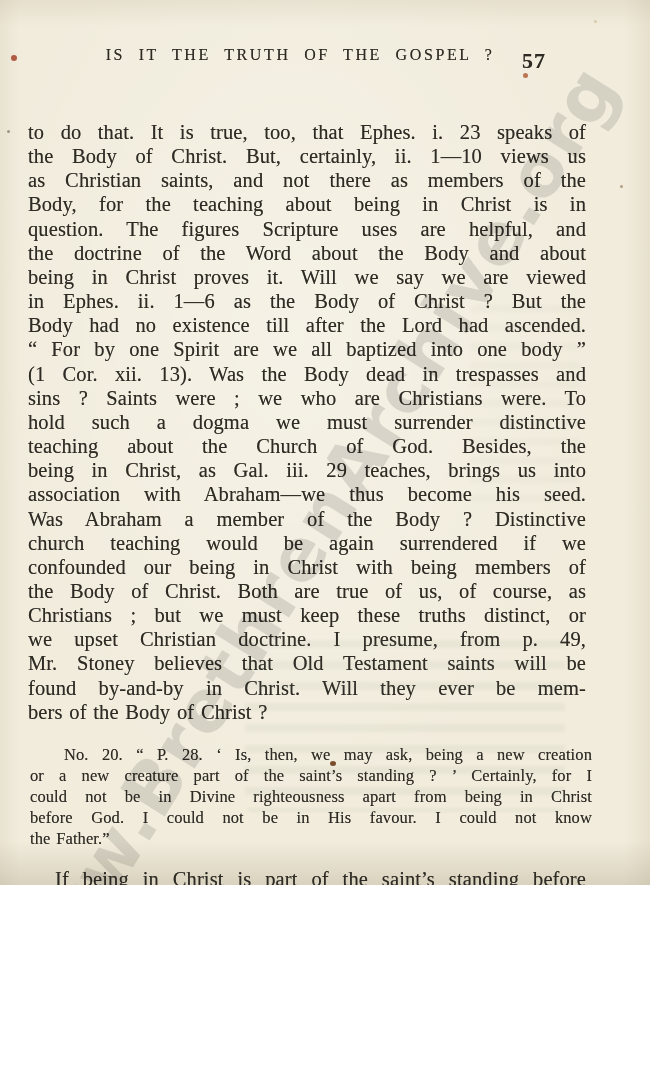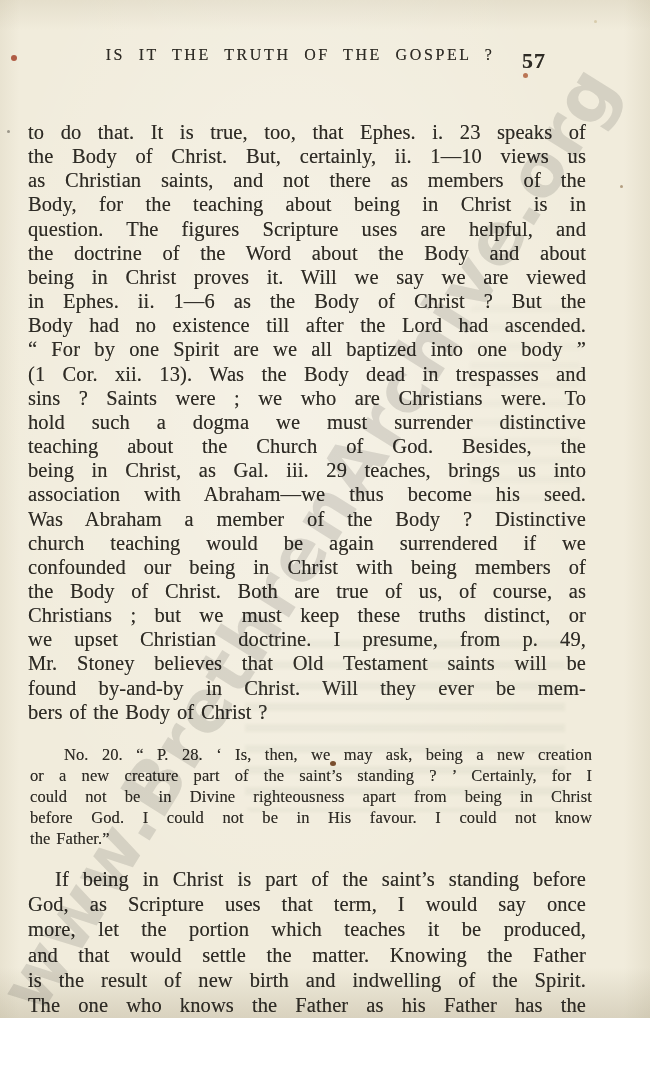--- a/index.html
+++ b/index.html
@@ -1,19 +1,19 @@
 <!DOCTYPE html>
 <html><head>
 <meta charset="utf-8">
 <style>
   html, body { margin: 0; padding: 0; background: #ffffff; }
   .page {
     position: relative;
     width: 650px;
-    height: 1018px;
+    height: 885px;
     overflow: hidden;
     background:
       radial-gradient(ellipse at 45% 38%, rgba(255,255,255,0.30), rgba(255,255,255,0) 62%),
       linear-gradient(to bottom, rgba(186,176,146,0.22), rgba(0,0,0,0) 3%, rgba(0,0,0,0) 95%, rgba(160,150,122,0.30)),
       linear-gradient(to right, rgba(180,170,140,0.14), rgba(0,0,0,0) 3%, rgba(0,0,0,0) 96%, rgba(186,176,146,0.20)),
       #f1ecdc;
     font-family: "Liberation Serif", "DejaVu Serif", serif;
     color: #2e2b25;
   }
   .running-title {

